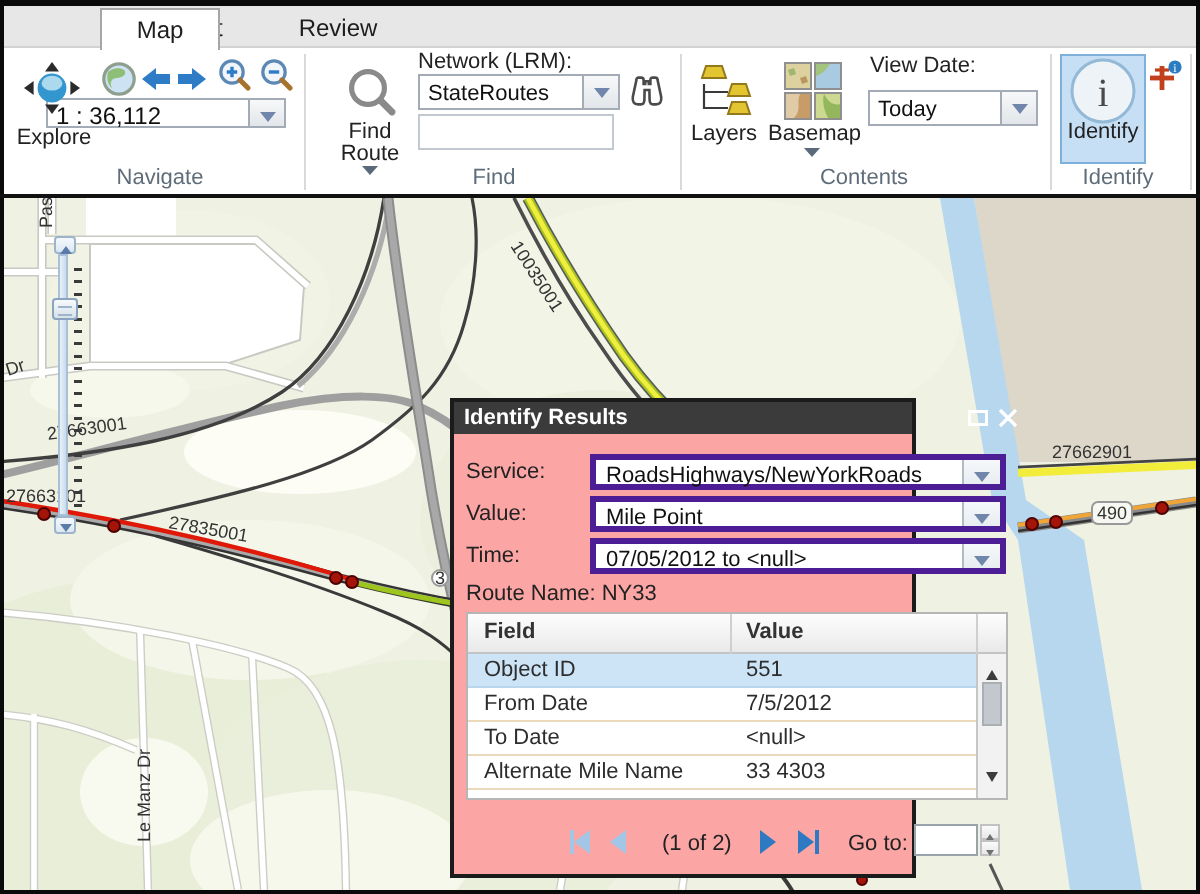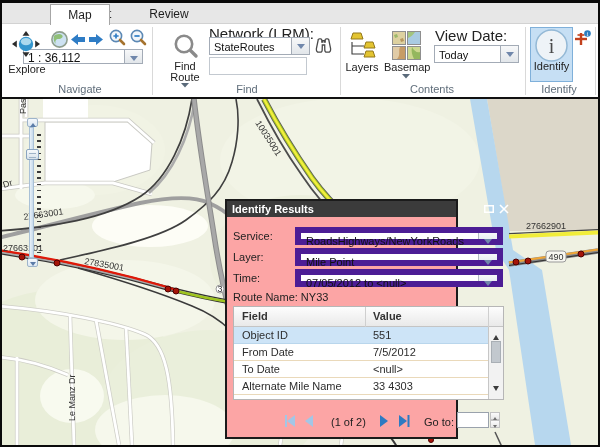--- a/index.html
+++ b/index.html
@@ -9,21 +9,21 @@
 #tabs { position:absolute; left:2px; top:3px; width:596px; height:21px; background:#e7e7e7; border-bottom:1px solid #d2d2d2; }
 .tab { position:absolute; top:4px; height:20px; line-height:20px; font-size:12px; color:#1e1e1e; text-align:center; }
 #tab-map { left:6px; width:60px; background:#fff; border:1px solid #a6a6a6; border-bottom:none; height:21px; z-index:3;margin-left:44px; }
 #tab-edit { left:66px; width:70px; }
 #tab-review { left:136px; width:66px; }
 #ribbon { position:absolute; left:2px; top:24px; width:596px; height:73px; background:#fff; }
 .gsep { position:absolute; top:3px; height:68px; width:1px; background:#d9d9d9; }
 .glabel { position:absolute; bottom:2px; font-size:11px; color:#5f6d7a; text-align:center; }
 .icon { position:absolute; }
 .btxt { position:absolute; font-size:11px; color:#222; text-align:center; }
-.field-label { position:absolute; font-size:15px; color:#222; }
+.field-label { position:absolute; font-size:11px; color:#222; }
 .combo { position:absolute; background:#fff; border:1px solid #a3abb6; font-size:11px; color:#111; }
 .combo .ctext { position:absolute; left:4px; top:1px; line-height:14px; }
 .combo .cbtn { position:absolute; right:0; top:0; bottom:0; width:18px; background:linear-gradient(#f7f8f9,#e2e6ea); border-left:1px solid #a3abb6; }
 .combo .cbtn:after { content:""; position:absolute; left:5px; top:6px; width:0; height:0; border:4px solid transparent; border-top:5px solid #7087ab; }
 #blackline { position:absolute; left:0px; top:97px; width:600px; height:2px; background:#111; }
 #map { position:absolute; left:2px; top:99px; width:596px; height:346px; background:#eff1e2; overflow:hidden; }
 #map svg { position:absolute; left:0; top:0; }
 
 .zbtn { position:absolute; width:11px; height:9px; background:linear-gradient(#f4f8fc,#dde8f2); border:1px solid #9db4ca; border-radius:2px; }
 .zbtn:after { content:""; position:absolute; left:2px; width:0; height:0; border:3px solid transparent; }
@@ -31,21 +31,21 @@
 #zdown:after { top:3px; border-top:4px solid #5b7ca8; }
 #ztrack { position:absolute; width:5px; background:linear-gradient(90deg,#e9f1f8,#c7dbec); border:1px solid #a9c0d6; }
 #zticks { position:absolute; width:4px; background:repeating-linear-gradient(#3a3a3a 0 1.5px, rgba(0,0,0,0) 1.5px 6.2px); }
 #zhandle { position:absolute; width:13px; height:11px; background:linear-gradient(#f7fafc,#d6e1ea); border:1px solid #8aa4c0; border-radius:2px; }
 #zhandle:after { content:""; position:absolute; left:2px; right:2px; top:3px; height:3px; border-top:1px solid #9fb4c8; border-bottom:1px solid #9fb4c8; }
 
 #dlg { position:absolute; left:223px; top:100px; width:233px; height:240px; background:#fff; border:2px solid #1b1b1b; }
 #dlg-title { position:absolute; left:0; top:0; right:0; height:16px; background:#3b3b3b; color:#fff; font-size:11px; font-weight:bold; line-height:16px; padding-left:5px; }
 #dlg-body { position:absolute; left:0; top:16px; right:0; bottom:0; background:#fca5a5; }
 .dl { position:absolute; font-size:11px; color:#222; }
-.dco { position:absolute; left:68px; width:208px; height:18px; background:#fff; border:6px solid #4c1d95; font-size:11px; color:#111; }
+.dco { position:absolute; left:68px; width:208px; height:18px; background:#fff; border:3px solid #4c1d95; font-size:11px; color:#111; }
 .dco .t { position:absolute; left:5px; top:2px; }
 .dco .b { position:absolute; right:0; top:0; bottom:0; width:19px; background:linear-gradient(#f6f8fa,#e8edf2); border-left:1px solid #b2bac4; }
 .dco .b:after { content:""; position:absolute; left:5px; top:6px; width:0; height:0; border:4px solid transparent; border-top:5px solid #7087ab; }
 #tbl { position:absolute; left:6px; top:89px; width:271px; height:94px; border:1px solid #b6b6b6; background:#fff; }
 #tblhead { position:absolute; left:0; top:0; width:269px; height:20px; background:linear-gradient(#fdfdfd,#e9e9e9); border-bottom:1px solid #c4c4c4; font-size:11px; font-weight:bold; color:#333; }
 .hsep { position:absolute; top:0; height:20px; width:1px; background:#cfcfcf; }
 .trow { position:absolute; left:0; width:254px; height:17px; font-size:11px; color:#2d2d2d; border-bottom:1px solid #ead9ba; background:#fff;padding-left:29px; }
 .trow .c1 { position:absolute; left:8px; top:2px; }
 .trow .c2 { position:absolute; left:139px; top:2px; }
 #scol { position:absolute; right:0; top:20px; width:15px; bottom:0; background:#f2f2f2; border-left:1px solid #c6c6c6; }
@@ -303,21 +303,21 @@
       <div id="dlg-title">Identify Results
         <svg style="position:absolute;left:257px;top:4px" width="10" height="8" viewBox="0 0 10 8">
             <rect x="0.75" y="0.75" width="8.5" height="6.5" fill="none" stroke="#fff" stroke-width="1.5"></rect>
           </svg>
         <svg style="position:absolute;left:272px;top:3px" width="10" height="10" viewBox="0 0 10 10">
             <path d="M1 1 L9 9 M9 1 L1 9" stroke="#fff" stroke-width="1.6"></path>
           </svg>
       </div>
       <div id="dlg-body">
         <div class="dl" style="left:6px;top:13px;">Service:</div>
-        <div class="dl" style="left:6px;top:34px;">Layer:</div>
+        <div class="dl" style="left:6px;top:34px;">Value:</div>
         <div class="dl" style="left:6px;top:55px;">Time:</div>
         <div class="dl" style="left:6px;top:74px;">Route Name: NY33</div>
         <div class="dco" style="top:10px;">
             <span class="t">RoadsHighways/NewYorkRoads</span>
             <span class="b"></span>
           </div>
         <div class="dco" style="top:31px;">
             <span class="t">Mile Point</span>
             <span class="b"></span>
           </div>

